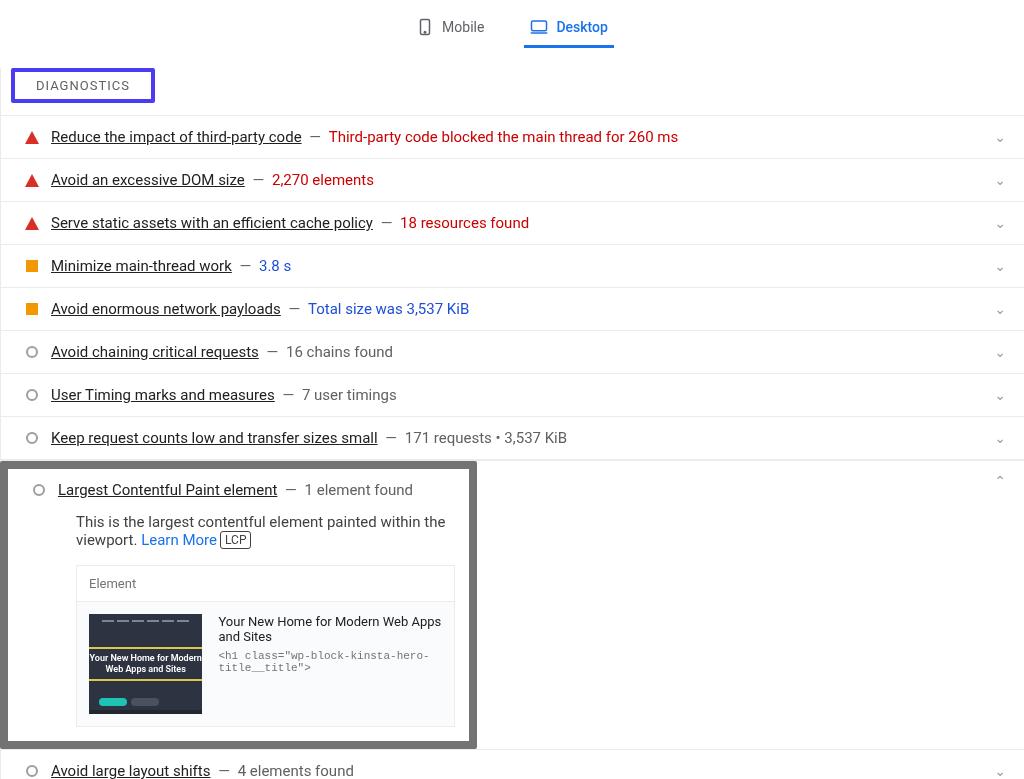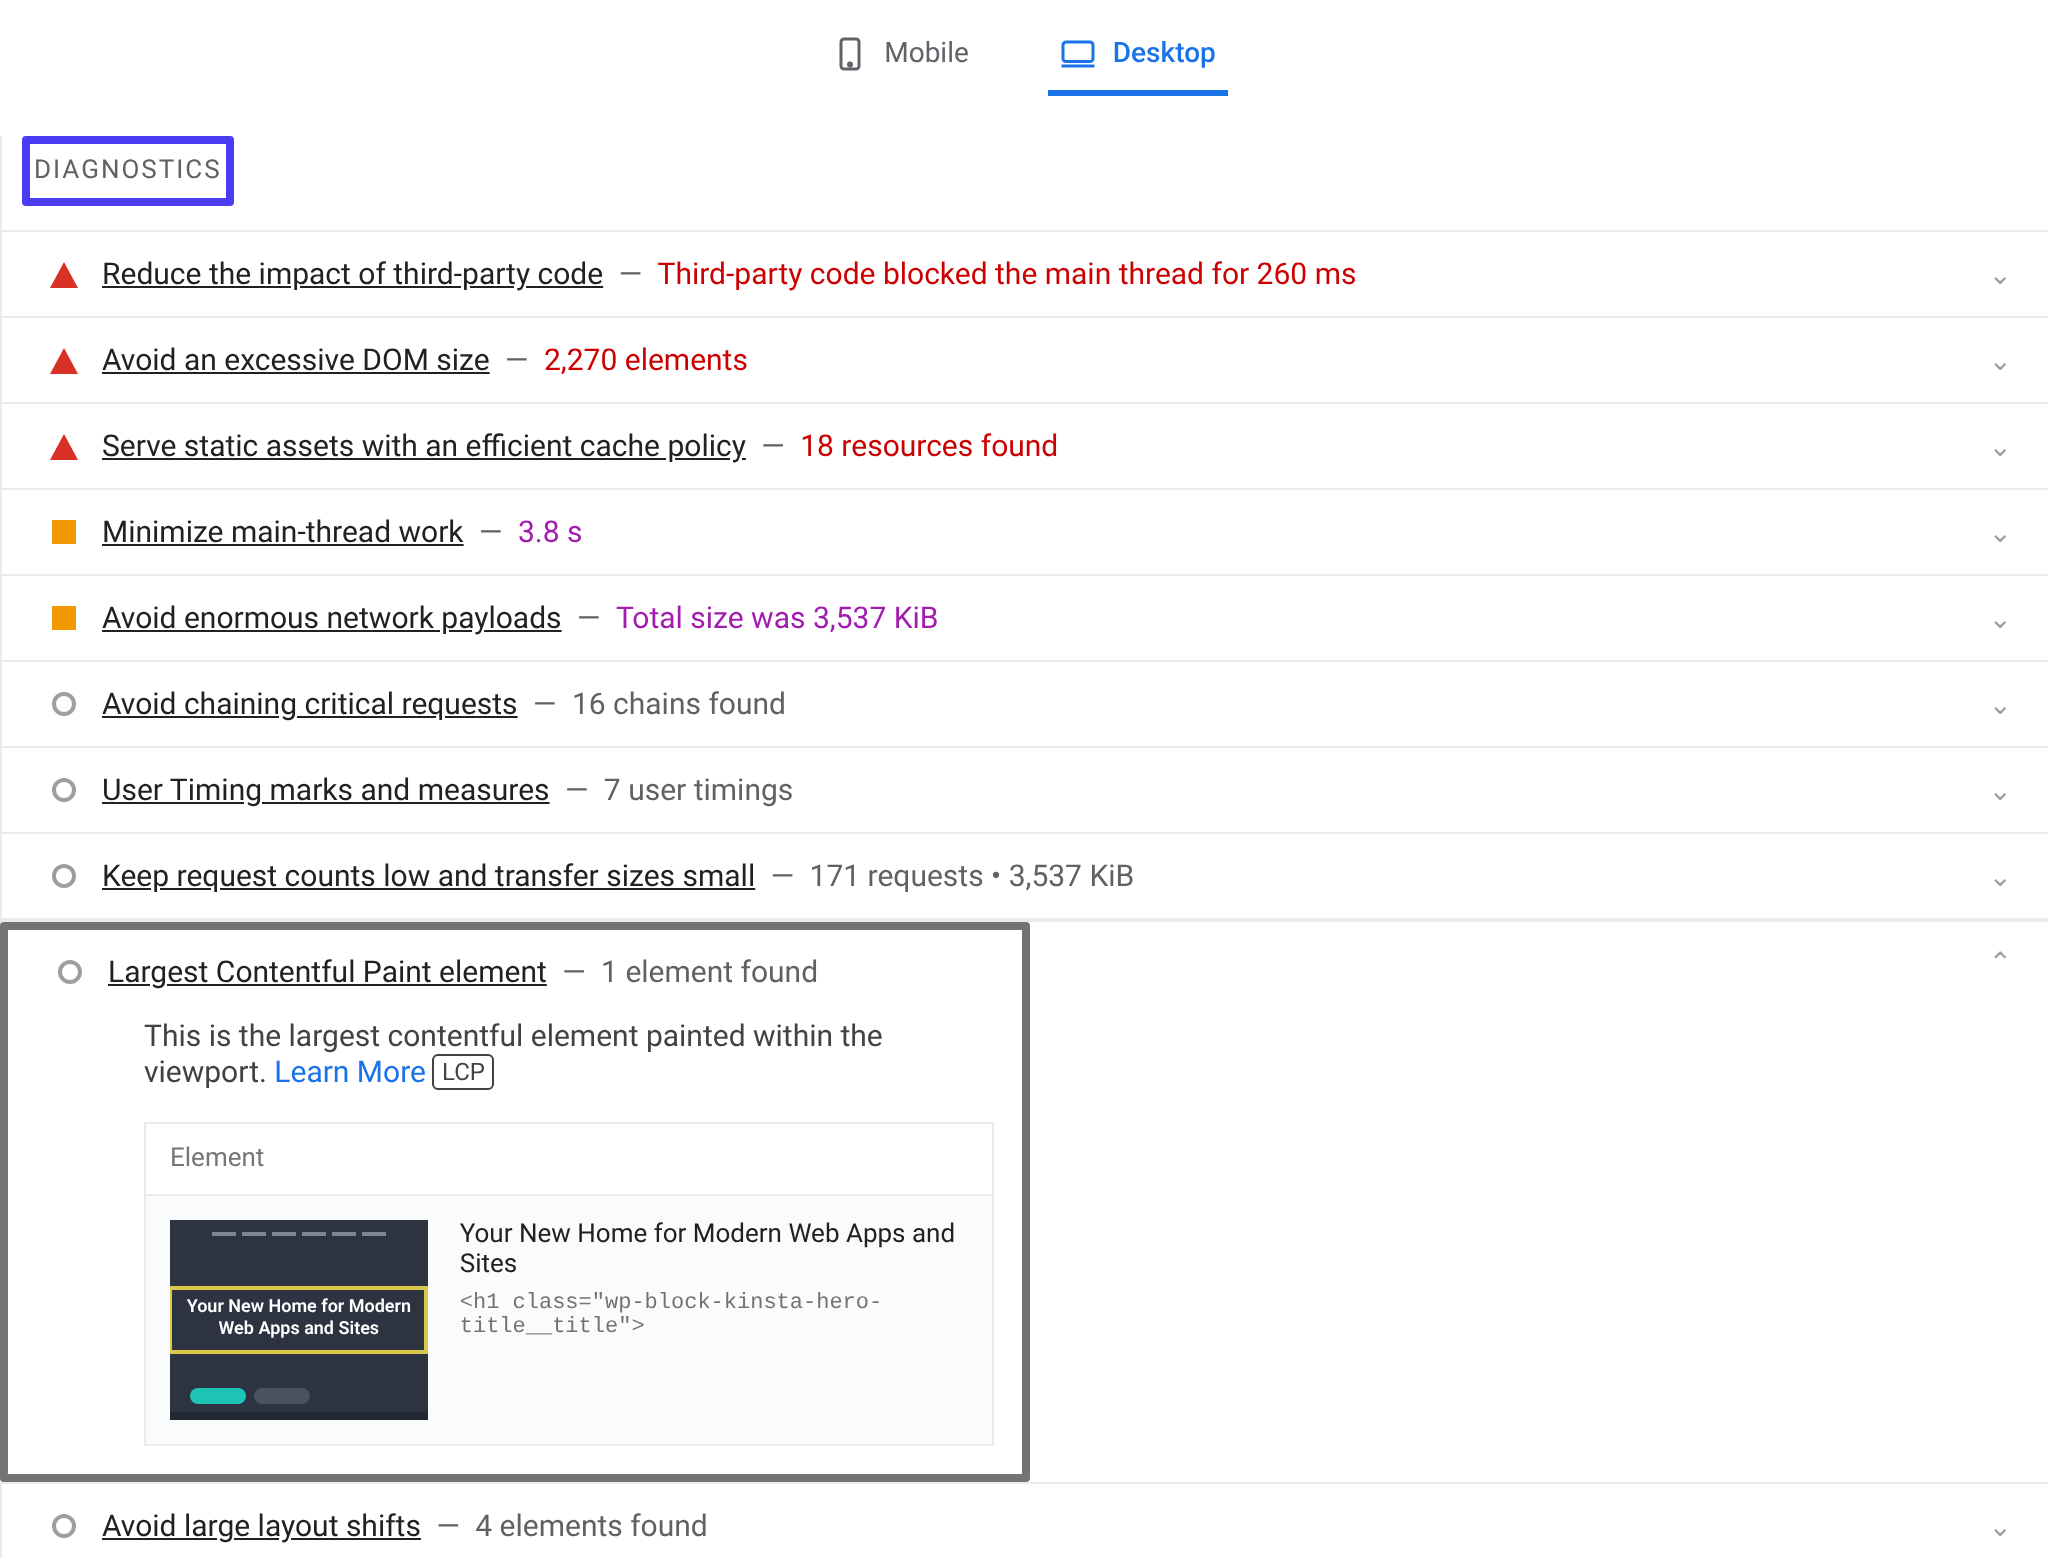--- a/index.html
+++ b/index.html
@@ -41,21 +41,21 @@
 
     
     .section-header {
       margin: 20px 0 12px 10px;
     }
     .section-header .label {
       display: inline-block;
       font-size: 13px;
       letter-spacing: 1px;
       color: #616161;
-      padding: 6px 2px;
+      padding: 6px 21px;
     }
     .highlight-box {
       border: 4px solid #4b3cf1;
       border-radius: 2px;
       display: inline-block;
     }
 
     
     .audit {
       display: flex;
@@ -72,31 +72,31 @@
       border-right: 7px solid transparent;
       border-bottom: 13px solid #d93025;
     }
     .sq-orange { width: 12px; height: 12px; background: #f29900; }
     .circ-gray {
       width: 12px; height: 12px; border: 2px solid #9e9e9e; border-radius: 50%;
     }
     .title { color: #212121; text-decoration: underline; }
     .dash { color: #616161; margin: 0 4px; }
     .detail-red { color: #cc0000; }
-    .detail-orange { color: #a21caf; }
+    .detail-orange { color: #1d4ed8; }
     .detail-gray { color: #616161; }
     .spacer { flex: 1; }
     .chevron { color: #9e9e9e; font-size: 14px; }
 
     
     .lcp-wrap {
-      border: 4px solid #737373;
+      border: 8px solid #737373;
       border-radius: 2px;
       margin: 0 0 0 0;
-      width: 515px;
+      width: 477px;
       margin-left: -1px;
     }
     .lcp-wrap .audit { border-top: 1px solid #ebebeb; }
     .lcp-row-outer {
       display: flex;
       align-items: flex-start;
       border-top: 1px solid #ebebeb;
     }
     .lcp-row-outer .spacer2 { flex:1; display:flex; justify-content:flex-end; padding: 12px 18px 0 0;}
     .lcp-body {

